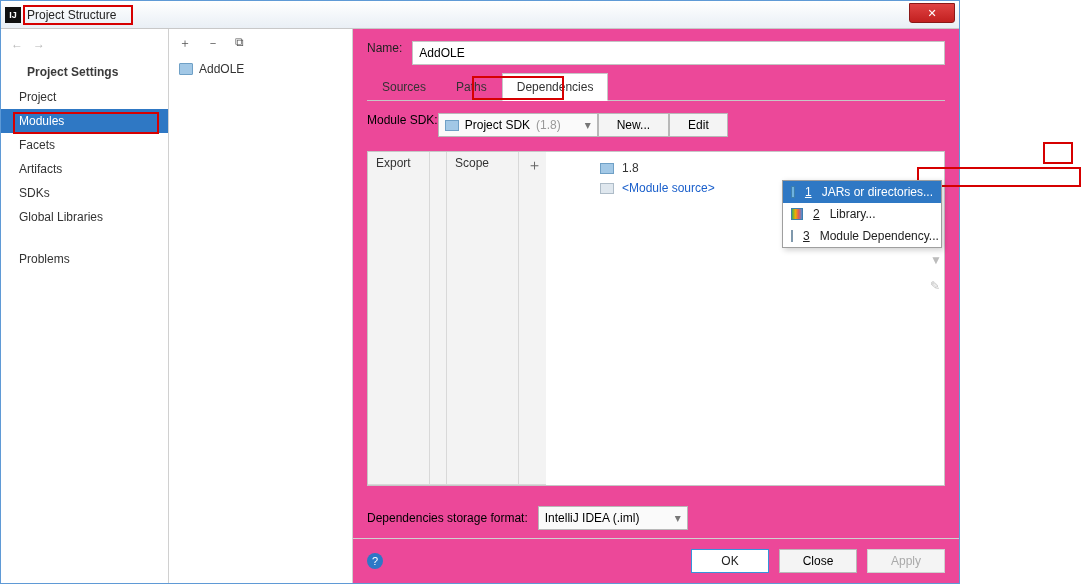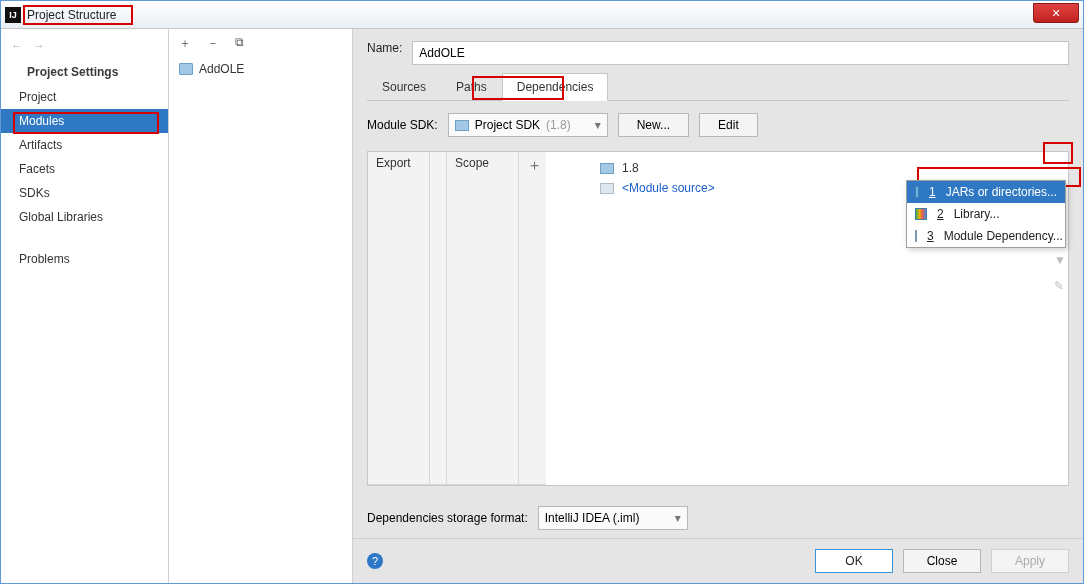--- a/index.html
+++ b/index.html
@@ -1,17 +1,17 @@
 <!DOCTYPE html>
 <html><head>
 <meta charset="utf-8">
 <style>
   * { box-sizing: border-box; font-family: "Segoe UI", Tahoma, sans-serif; font-size: 12px; }
   body { margin: 0; background: #ffffff; }
-  .window { width: 1084px; height: 584px; border: 1px solid #5f9ad6; background: #e5e5e5; position: relative; }
+  .window { width: 960px; height: 584px; border: 1px solid #5f9ad6; background: #ec4899; position: relative; }
   .titlebar { height: 28px; background: linear-gradient(#ffffff, #e9eff5); display: flex; align-items: center; padding: 0 4px; border-bottom: 1px solid #c8c8c8; }
   .titlebar .icon { width: 16px; height: 16px; background: #101010; color: #fff; font-weight: bold; font-size: 9px; display: flex; align-items: center; justify-content: center; }
   .titlebar .title { margin-left: 6px; color: #222; }
   .close-btn { position: absolute; right: 4px; top: 2px; width: 46px; height: 20px; background: linear-gradient(#e04343,#c22020); border: 1px solid #8a1818; border-radius: 0 0 3px 3px; color: #fff; display: flex; align-items: center; justify-content: center; font-size: 11px; }
   .body { display: flex; height: calc(100% - 28px); }
   
   .sidebar { width: 168px; border-right: 1px solid #d0d0d0; background: #fff; padding-top: 4px; }
   .navbtns { display: flex; gap: 10px; padding: 4px 10px 8px; color: #b5b5b5; }
   .section-h { font-weight: bold; color: #3a3a3a; padding: 6px 26px; }
   .side-item { padding: 5px 18px; color: #333; cursor: pointer; }
@@ -22,21 +22,21 @@
   .mod-item { display:flex; align-items:center; gap:6px; padding:4px 10px; color:#333; }
   .fold { width:14px; height:12px; background:#a2c8e6; border:1px solid #6fa0c6; border-radius:1px; }
   
   .main { flex:1; display:flex; flex-direction:column; position:relative; }
   .name-row { display:flex; align-items:flex-start; gap:10px; padding:12px 14px 8px; }
   .name-row label{ color:#222; }
   .name-row input { flex:1; height:24px; padding:2px 6px; border:1px solid #c3c3c3; }
   .tabs { display:flex; border-bottom:1px solid #c6c6c6; margin:0 14px; }
   .tab { padding:6px 14px; color:#333; border:1px solid transparent; margin-bottom:-1px; cursor:pointer; }
   .tab.active { border:1px solid #c6c6c6; border-bottom:1px solid #fff; background:#fff; }
-  .sdk-row { display:flex; align-items:center; gap:10px; padding:12px 14px 8px; }
+  .sdk-row { display:flex; padding:12px 14px 8px; }
   .combo { display:flex; align-items:center; gap:6px; border:1px solid #b8b8b8; height:24px; padding:0 6px; min-width:160px; background:#fafafa; }
   .combo .fold-s { width:14px; height:11px; background:#a2c8e6; border:1px solid #6fa0c6; }
   .combo .sdkg { color:#999; }
   .btn { height:24px; padding:0 18px; border:1px solid #b8b8b8; background:#f4f4f4; cursor:pointer; }
   .btn.primary { border:1px solid #3593db; background:#fff; color:#222; }
   .btn.disabled { color:#aaa; border-color:#d0d0d0; }
   .dep-area { flex:1; margin:6px 14px 10px; border:1px solid #c6c6c6; display:flex; position:relative; }
   .dep-head { display:flex; background:#f3f3f3; border-bottom:1px solid #d8d8d8; }
   .dep-head .hcell { padding:4px 8px; color:#333; }
   .hcell.export { width:62px; border-right:1px solid #d8d8d8; }
@@ -76,22 +76,22 @@
   <div class="body">
 
     <div class="sidebar">
       <div class="navbtns">
         <span>←</span>
         <span>→</span>
       </div>
       <div class="section-h">Project Settings</div>
       <div class="side-item">Project</div>
       <div class="side-item selected">Modules</div>
+      <div class="side-item">Facets</div>
       <div class="side-item">Artifacts</div>
-      <div class="side-item">Facets</div>
       <div class="side-item">SDKs</div>
       <div class="side-item">Global Libraries</div>
       <div style="height:18px"></div>
       <div class="side-item">Problems</div>
     </div>
 
     <div class="midcol">
       <div class="mid-toolbar">
         <span>＋</span>
         <span>－</span>

